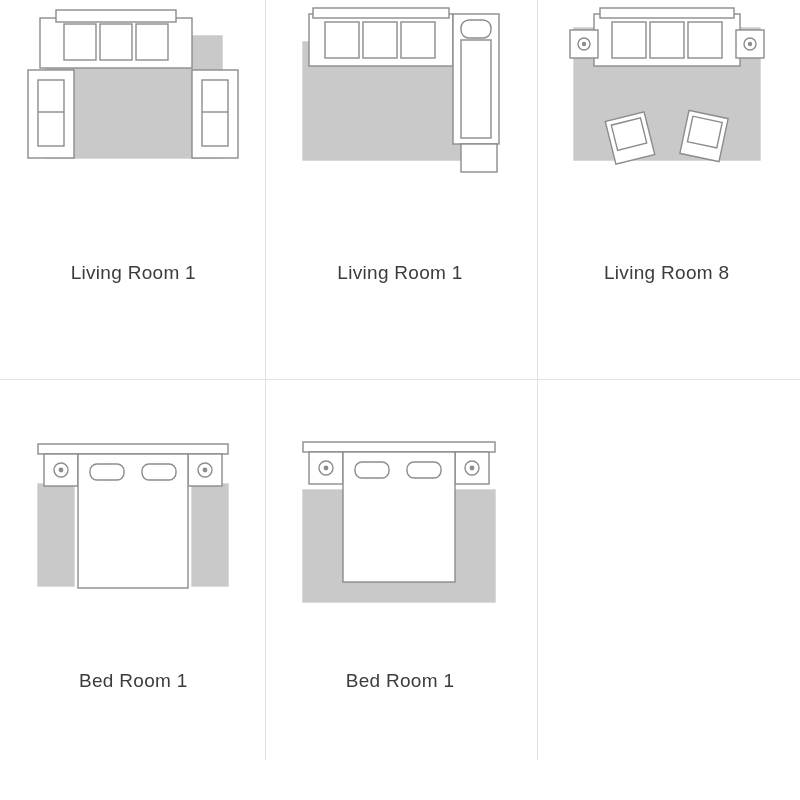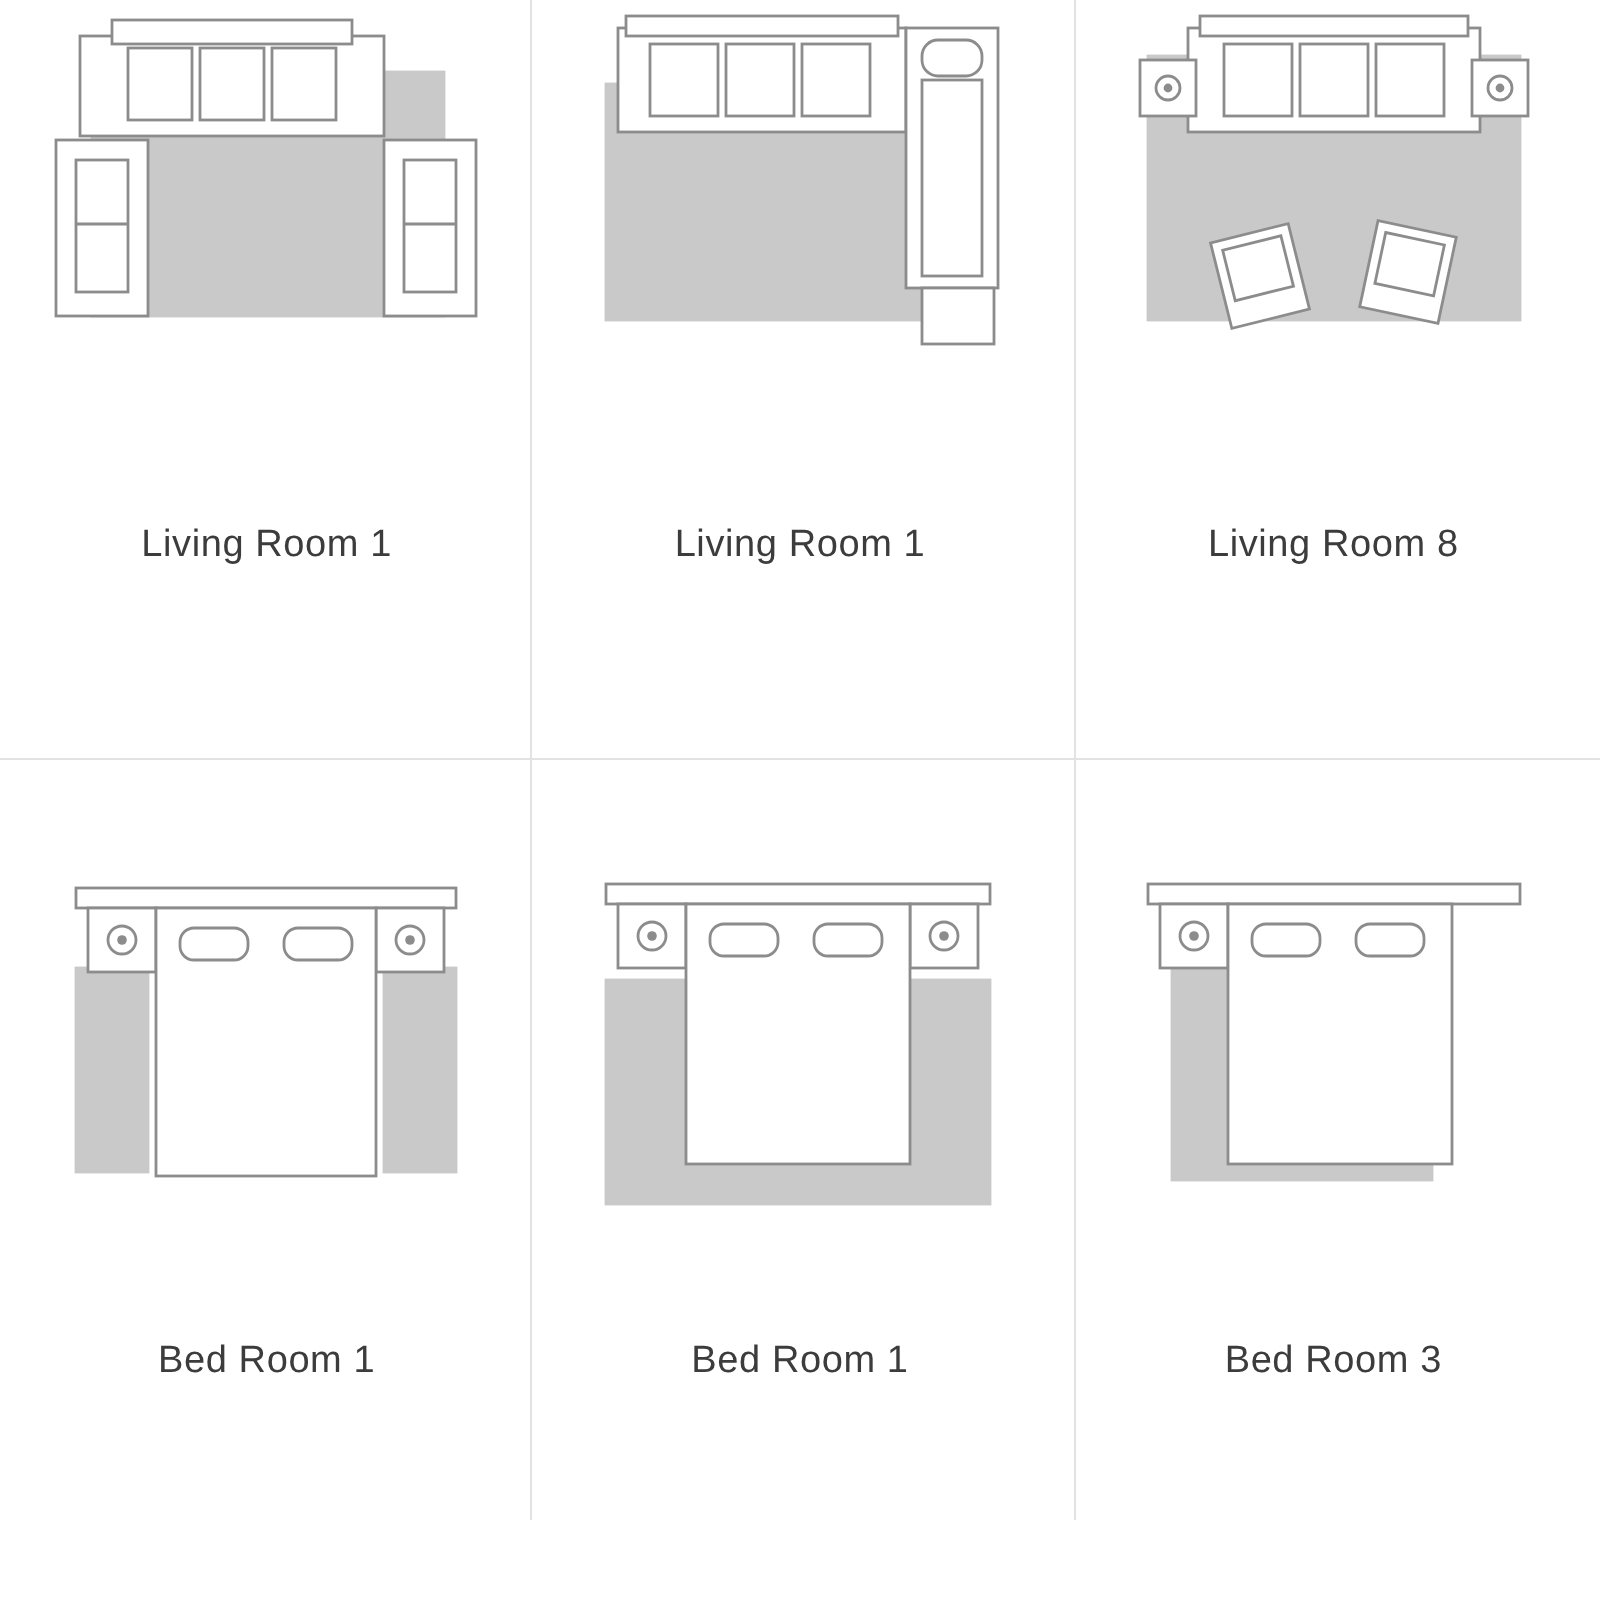--- a/index.html
+++ b/index.html
@@ -204,39 +204,20 @@
           <circle cx="187" cy="48" r="2.4" fill="#8c8c8c" stroke="none"></circle>
 
           <rect x="58" y="32" width="112" height="130" fill="#ffffff"></rect>
           <rect x="70" y="42" width="34" height="16" rx="7" fill="#ffffff"></rect>
           <rect x="122" y="42" width="34" height="16" rx="7" fill="#ffffff"></rect>
         </svg>
       </div>
       <div class="caption">Bed Room 1</div>
     </div>
 
-    <div class="cell row2">
-      <div class="diagram">
-        <svg width="230" height="235" viewBox="0 0 230 235" fill="none" stroke="#8c8c8c" stroke-width="1.4" shape-rendering="geometricPrecision">
-
-          <rect x="34" y="58" width="130" height="112" fill="#c9c9c9" stroke="#c9c9c9"></rect>
-
-          <rect x="22" y="22" width="186" height="10" fill="#ffffff"></rect>
-
-          <rect x="28" y="32" width="34" height="32" fill="#ffffff"></rect>
-          <circle cx="45" cy="48" r="7" fill="#ffffff"></circle>
-          <circle cx="45" cy="48" r="2.4" fill="#8c8c8c" stroke="none"></circle>
-
-          <rect x="62" y="32" width="112" height="130" fill="#ffffff"></rect>
-          <rect x="74" y="42" width="34" height="16" rx="7" fill="#ffffff"></rect>
-          <rect x="126" y="42" width="34" height="16" rx="7" fill="#ffffff"></rect>
-        </svg>
-      </div>
-      <div class="caption">Bed Room 3</div>
-    </div>
 
   </div>
 
   <div class="vline" style="left:265px"></div>
   <div class="vline" style="left:537px"></div>
   <div class="hline" style="top:379px"></div>
 
 </div>
 
 </body></html>

